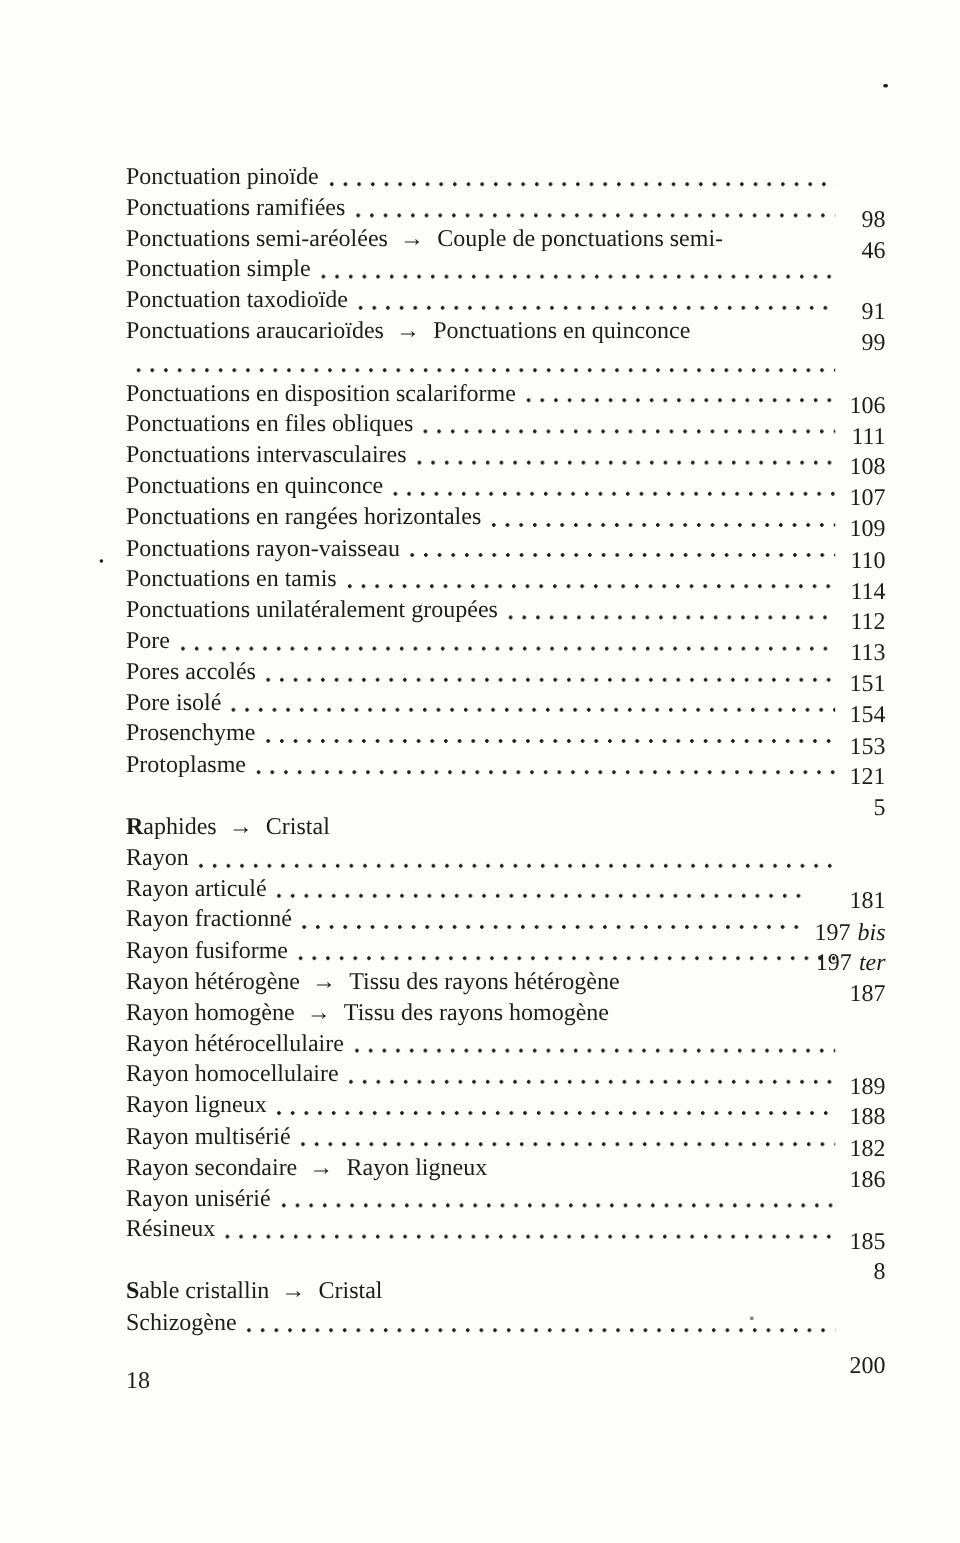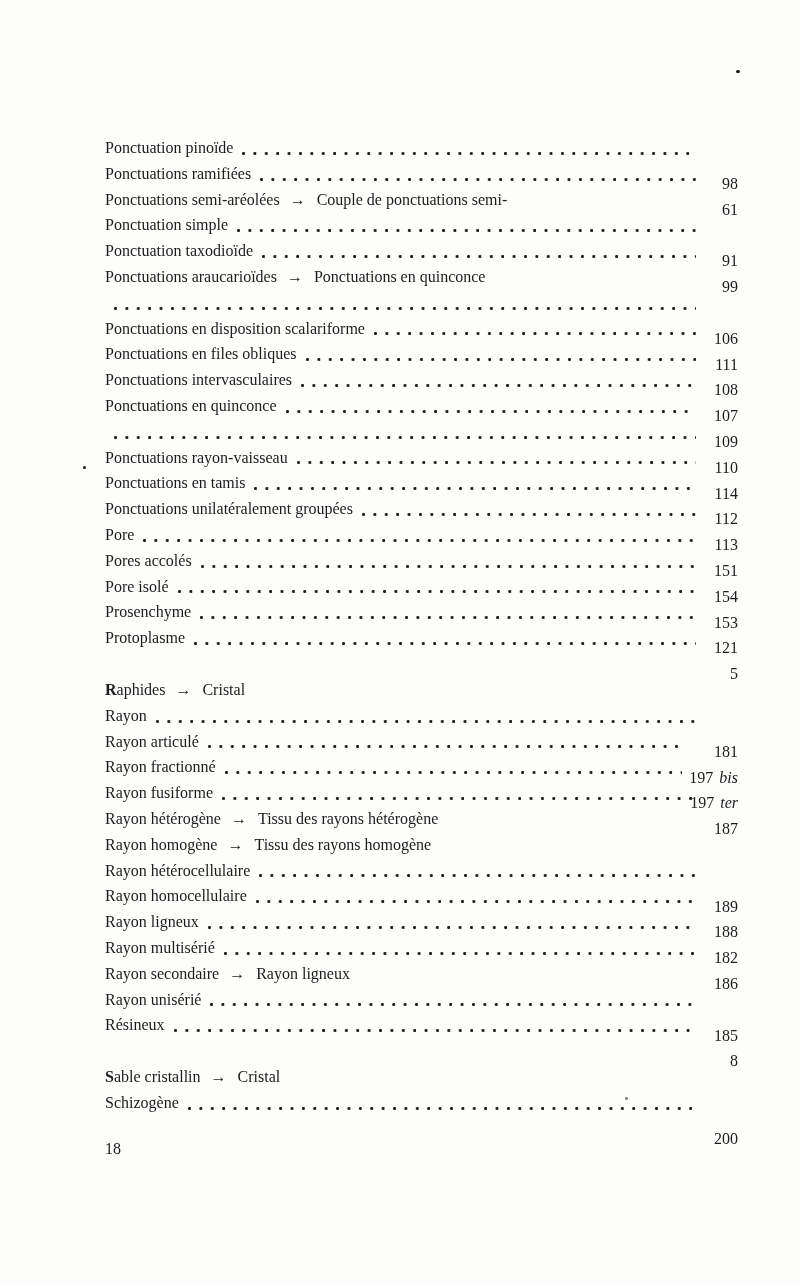--- a/index.html
+++ b/index.html
@@ -6,21 +6,21 @@
   * { box-sizing: border-box; }
   html, body { margin: 0; padding: 0; }
   body { background: #ffffff; }
   .page {
     position: relative;
     width: 800px;
     height: 1286px;
     background: var(--paper);
     overflow: hidden;
     font-family: "Liberation Serif", "DejaVu Serif", serif;
-    font-size: 16px;
+    font-size: 20px;
     color: var(--ink);
     padding-left: 45px;
   }
   .content { position: absolute; left: 105px; top: 135px; width: 633px; }
   .section { margin-top: 26px; }
   .section:first-child { margin-top: 0; }
   .row { display: flex; height: 25.8px; line-height: 25.8px; white-space: nowrap; }
   .row.indent { padding-left: 28px; }
   .term { flex: 0 0 auto; }
   .lead { font-weight: 700; }
@@ -49,21 +49,21 @@
     <main>
         <div class="section">
           <div class="row">
     <span class="term"><span>Ponctuation pinoïde</span></span>
     <span class="dots"></span>
     <span class="pagegroup"><span>98</span></span>
   </div>
           <div class="row">
     <span class="term"><span>Ponctuations ramifiées</span></span>
     <span class="dots"></span>
-    <span class="pagegroup"><span>61</span></span>
+    <span class="pagegroup"><span>46</span></span>
   </div>
           <div class="row">
     <span class="term"><span>Ponctuations semi-aréolées</span><span class="arrow">→</span><span>Couple de ponctuations semi-</span></span>
 
   </div>
           <div class="row">
     <span class="term"><span>Ponctuation simple</span></span>
     <span class="dots"></span>
     <span class="pagegroup"><span>91</span></span>
   </div>
@@ -94,20 +94,21 @@
     <span class="term"><span>Ponctuations intervasculaires</span></span>
     <span class="dots"></span>
     <span class="pagegroup"><span>107</span></span>
   </div>
           <div class="row">
     <span class="term"><span>Ponctuations en quinconce</span></span>
     <span class="dots"></span>
     <span class="pagegroup"><span>109</span></span>
   </div>
           <div class="row">
+    <span class="term"><span>Ponctuations en rangées horizontales</span></span>
     <span class="dots"></span>
     <span class="pagegroup"><span>110</span></span>
   </div>
           <div class="row">
     <span class="term"><span>Ponctuations rayon-vaisseau</span></span>
     <span class="dots"></span>
     <span class="pagegroup"><span>114</span></span>
   </div>
           <div class="row">
     <span class="term"><span>Ponctuations en tamis</span></span>

